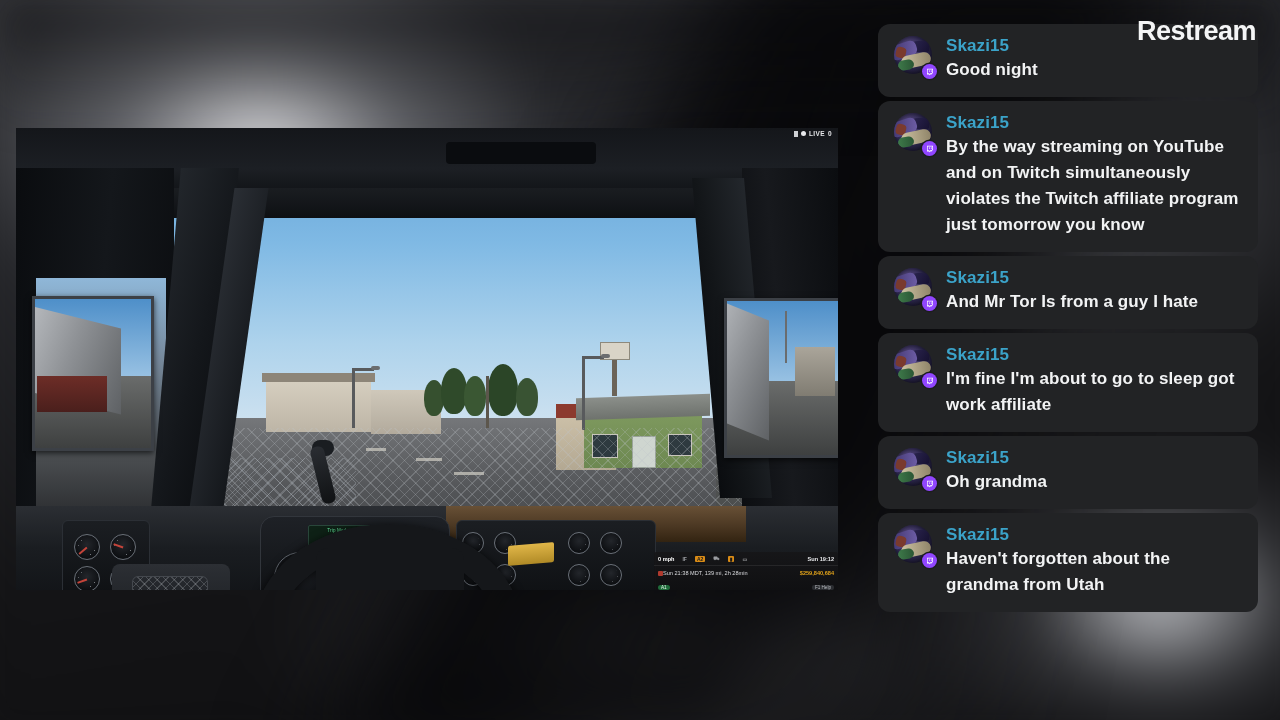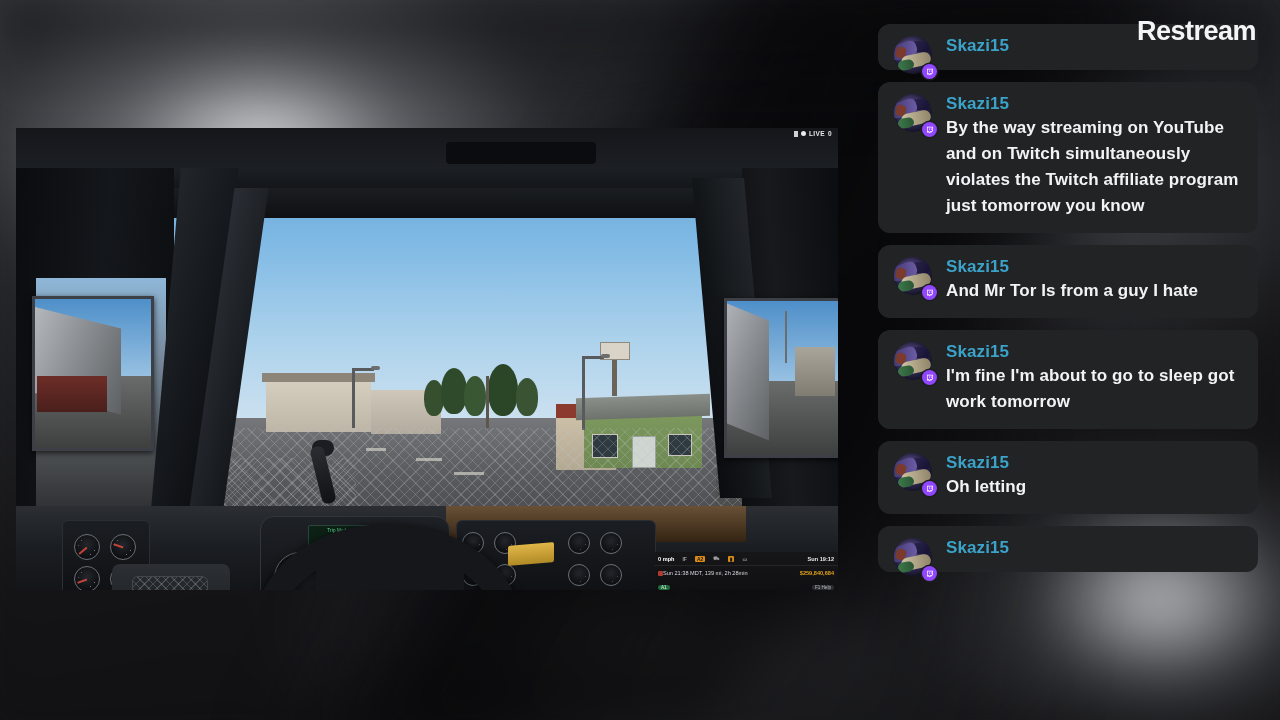--- a/index.html
+++ b/index.html
@@ -251,21 +251,21 @@
   #live-indicator {
     position:absolute; right:6px; top:2px; display:flex; align-items:center; gap:3px;
     font-size:6.5px; color:#e6e7ea; font-weight:bold; letter-spacing:.4px;
   }
   .live-dot { width:5px; height:5px; border-radius:50%; background:#e8e9ec; }
   .live-ico { width:4px; height:6px; background:#cfd1d4; }
 
   
   #chat-panel {
     position:absolute; left:878px; right:22px; top:24px; bottom:0;
-    display:flex; flex-direction:column; gap:12px;
+    display:flex; flex-direction:column; gap:4px;
   }
   .msg {
     position:relative;
     background:#222325;
     border-radius:12px;
     padding:12px 16px 14px 68px;
     min-height:46px;
   }
   .avatar {
     position:absolute; left:16px; top:12px; width:38px; height:38px; border-radius:50%;
@@ -495,20 +495,21 @@
       <div class="av-shape-d"></div>
         <div class="av-shape-b"></div>
         <div class="av-shape-c"></div>
     </div>
     <div class="badge-twitch">
       <svg viewBox="0 0 16 16">
           <path fill="#fff" d="M2 1.5h12v8.2l-3.1 3.1H8.3L6.2 14.9V12.8H2zM12.6 9.1V2.9H3.4v7.5h2.8v1.9l1.9-1.9h2.3zM9.8 4.5h1.2v3.4H9.8zM6.6 4.5h1.2v3.4H6.6z"></path>
         </svg>
     </div>
     <div class="msg-user">Skazi15</div>
+    <div class="msg-text">Good night</div>
   </div>
 
   <div class="msg">
     <div class="avatar">
       <div class="av-shape-e"></div>
         <div class="av-shape-a"></div>
       <div class="av-shape-d"></div>
         <div class="av-shape-b"></div>
         <div class="av-shape-c"></div>
     </div>
@@ -545,51 +546,52 @@
       <div class="av-shape-d"></div>
         <div class="av-shape-b"></div>
         <div class="av-shape-c"></div>
     </div>
     <div class="badge-twitch">
       <svg viewBox="0 0 16 16">
           <path fill="#fff" d="M2 1.5h12v8.2l-3.1 3.1H8.3L6.2 14.9V12.8H2zM12.6 9.1V2.9H3.4v7.5h2.8v1.9l1.9-1.9h2.3zM9.8 4.5h1.2v3.4H9.8zM6.6 4.5h1.2v3.4H6.6z"></path>
         </svg>
     </div>
     <div class="msg-user">Skazi15</div>
-    <div class="msg-text">I'm fine I'm about to go to sleep got work tomorrow</div>
+    <div class="msg-text">I'm fine I'm about to go to sleep got work affiliate</div>
   </div>
 
   <div class="msg">
     <div class="avatar">
       <div class="av-shape-e"></div>
         <div class="av-shape-a"></div>
       <div class="av-shape-d"></div>
         <div class="av-shape-b"></div>
         <div class="av-shape-c"></div>
     </div>
     <div class="badge-twitch">
       <svg viewBox="0 0 16 16">
           <path fill="#fff" d="M2 1.5h12v8.2l-3.1 3.1H8.3L6.2 14.9V12.8H2zM12.6 9.1V2.9H3.4v7.5h2.8v1.9l1.9-1.9h2.3zM9.8 4.5h1.2v3.4H9.8zM6.6 4.5h1.2v3.4H6.6z"></path>
         </svg>
     </div>
     <div class="msg-user">Skazi15</div>
-    <div class="msg-text">Oh letting</div>
+    <div class="msg-text">Oh grandma</div>
   </div>
 
   <div class="msg">
     <div class="avatar">
       <div class="av-shape-e"></div>
         <div class="av-shape-a"></div>
       <div class="av-shape-d"></div>
         <div class="av-shape-b"></div>
         <div class="av-shape-c"></div>
     </div>
     <div class="badge-twitch">
       <svg viewBox="0 0 16 16">
           <path fill="#fff" d="M2 1.5h12v8.2l-3.1 3.1H8.3L6.2 14.9V12.8H2zM12.6 9.1V2.9H3.4v7.5h2.8v1.9l1.9-1.9h2.3zM9.8 4.5h1.2v3.4H9.8zM6.6 4.5h1.2v3.4H6.6z"></path>
         </svg>
     </div>
     <div class="msg-user">Skazi15</div>
+    <div class="msg-text">Haven't forgotten about the grandma from Utah</div>
   </div>
 
 </div>
 
 <div id="restream-logo">Restream</div>
 
 </body></html>

